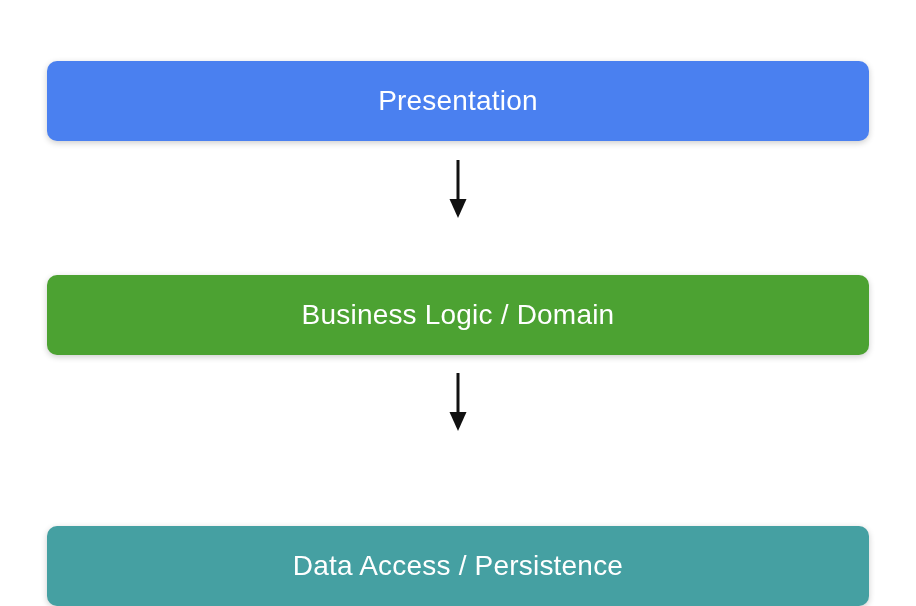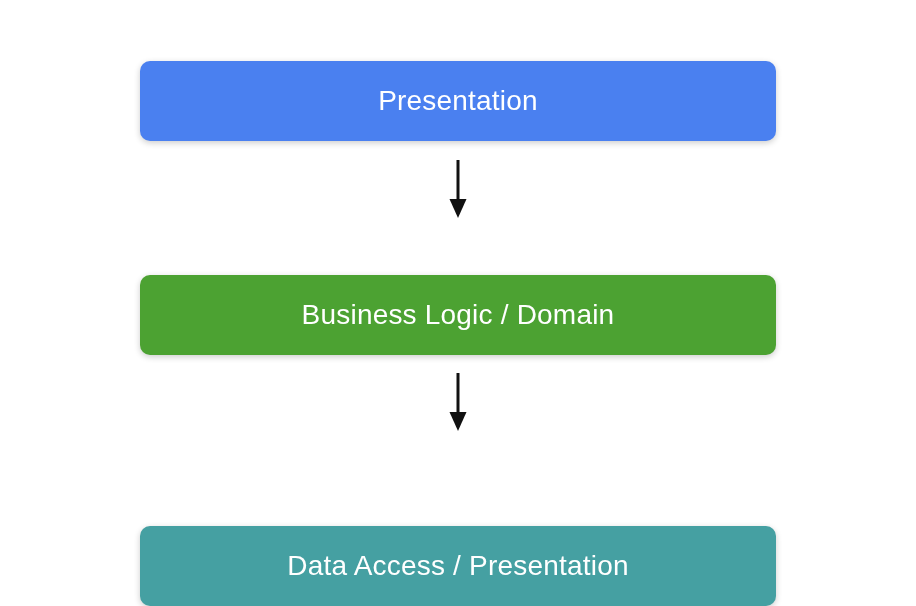--- a/index.html
+++ b/index.html
@@ -19,21 +19,21 @@
     position: absolute;
     left: 0;
     top: 0;
     width: 916px;
     height: 606px;
     display: flex;
     flex-direction: column;
     align-items: center;
   }
   .layer-box {
-    width: 636px;
+    width: 822px;
     height: 87px;
     border-radius: 10px;
     display: flex;
     align-items: center;
     justify-content: center;
     box-shadow: 0 2px 6px rgba(0,0,0,0.20);
   }
   .layer-label {
     color: #ffffff;
     font-size: 28px;
@@ -76,17 +76,17 @@
     </div>
 
     <div class="arrow arrow-2" style="color: rgb(17, 17, 17);">
       <svg width="26" height="60" viewBox="0 0 26 60">
         <line x1="13" y1="1" x2="13" y2="42" stroke="currentColor" stroke-width="3"></line>
         <polygon points="13,59 4.5,40 21.5,40" fill="currentColor"></polygon>
       </svg>
     </div>
 
     <div class="layer-box box-data" style="background-color: rgb(69, 160, 162);">
-      <span class="layer-label">Data Access / Presentation</span>
+      <span class="layer-label">Data Access / Persistence</span>
     </div>
 
   </div>
 </div>
 
 </body></html>

